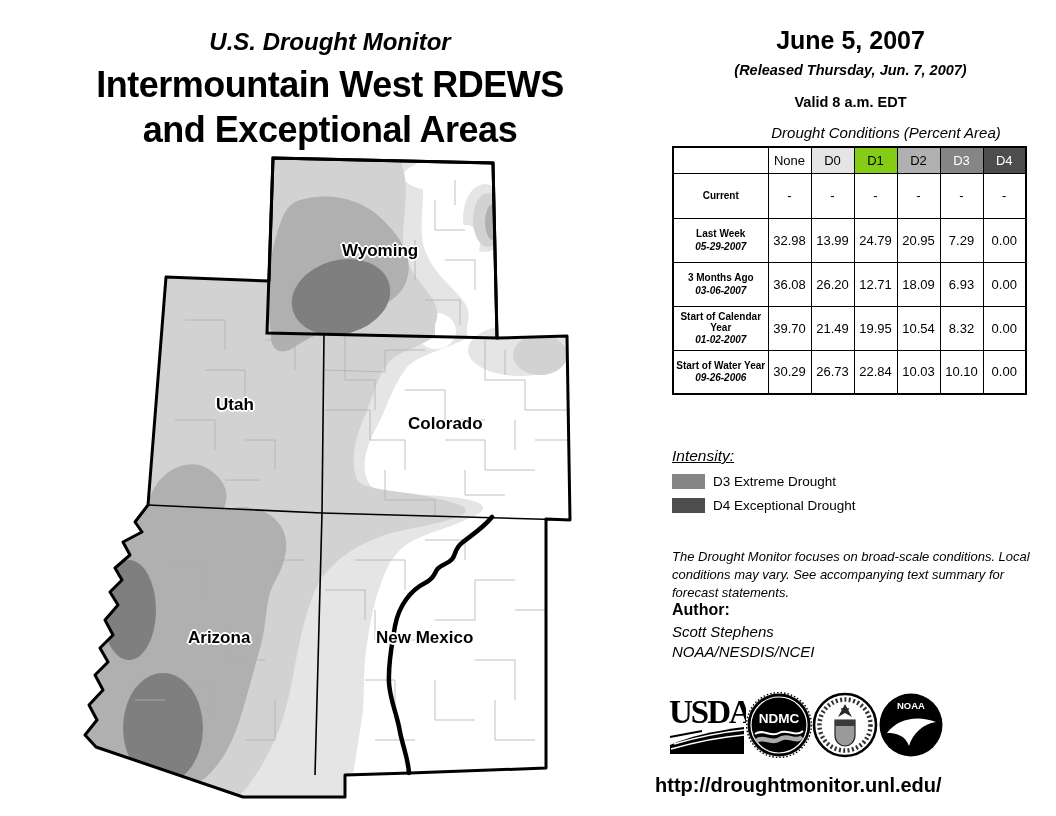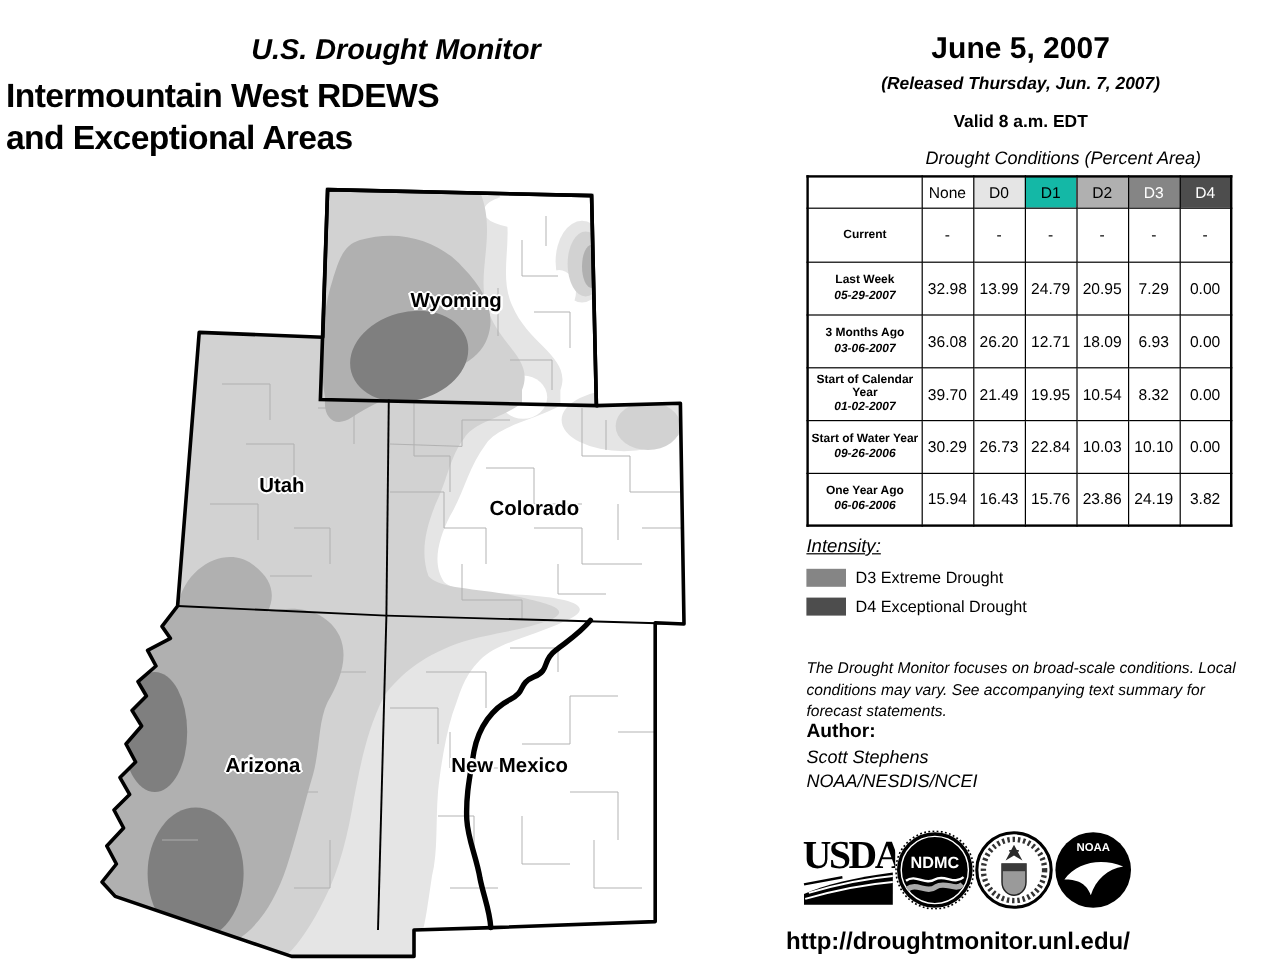--- a/index.html
+++ b/index.html
@@ -2,22 +2,22 @@
 <html><head>
 <meta charset="utf-8">
 <style>
   html,body{margin:0;padding:0;background:#fff;}
   .page{position:relative;width:1056px;height:816px;background:#fff;overflow:hidden;
         font-family:"Liberation Sans",sans-serif;color:#000;}
 
   
   .kicker{position:absolute;left:15px;top:28px;width:630px;text-align:center;
           font-size:24px;font-weight:bold;font-style:italic;}
-  .main-title{position:absolute;left:5px;top:62px;width:650px;
-          font-size:28px;font-weight:bold;line-height:1.25;letter-spacing:-0.5px;}
+  .main-title{position:absolute;left:5px;top:62px;width:650px;text-align:center;
+          font-size:36px;font-weight:bold;line-height:1.25;letter-spacing:-0.5px;}
 
   
   .date-block{position:absolute;left:653px;top:26px;width:395px;text-align:center;}
   .date-main{font-size:25px;font-weight:bold;}
   .date-released{font-size:14.5px;font-weight:bold;font-style:italic;margin-top:7px;}
   .date-valid{font-size:14.5px;font-weight:bold;margin-top:16px;}
 
   
   .map-wrap{position:absolute;left:15px;top:140px;width:640px;height:660px;}
   .map-label{position:absolute;font-weight:bold;font-size:17px;white-space:nowrap;
@@ -34,21 +34,21 @@
   table.dm thead tr{height:26px;}
   table.dm tbody tr{height:44px;}
   table.dm tbody tr.first{height:45px;}
   .corner{border:none !important;background:#fff;}
   .col-label{width:95px;}
   .col-val{width:43px;}
   .row-label{font-weight:bold;font-size:10px;line-height:1.12;}
   .row-date{font-weight:bold;font-style:italic;font-size:10px;margin-top:1px;}
   .th-none{background:#ffffff;font-weight:normal;}
   .th-d0{background:#e5e5e5;font-weight:normal;}
-  .th-d1{background:#14b8a6;font-weight:normal;}
+  .th-d1{background:#84cc16;font-weight:normal;}
   .th-d2{background:#b0b0b0;font-weight:normal;}
   .th-d3{background:#858585;color:#fff;font-weight:normal;}
   .th-d4{background:#4d4d4d;color:#fff;font-weight:normal;margin-left:16px;}
 
   
   .legend{position:absolute;left:672px;top:447px;width:382px;}
   .legend-title{font-size:15.5px;font-style:italic;text-decoration:underline;margin-bottom:9px;}
   .legend-cols{display:flex;}
   .legend-col{display:flex;flex-direction:column;}
   .legend-col.c1{width:173px;}
@@ -285,32 +285,20 @@
           <div class="row-label">Start of Water Year</div>
           <div class="row-date">09-26-2006</div>
         </td>
         <td>30.29</td>
         <td>26.73</td>
         <td>22.84</td>
         <td>10.03</td>
         <td>10.10</td>
         <td>0.00</td>
       </tr>
-      <tr>
-        <td>
-          <div class="row-label">One Year Ago</div>
-          <div class="row-date">06-06-2006</div>
-        </td>
-        <td>15.94</td>
-        <td>16.43</td>
-        <td>15.76</td>
-        <td>23.86</td>
-        <td>24.19</td>
-        <td>3.82</td>
-      </tr>
     </tbody>
   </table>
 
   <div class="legend">
     <div class="legend-title">Intensity:</div>
     <div class="legend-cols">
       <div class="legend-col">
         <div class="legend-item">
           <span class="swatch sw-d3"></span>
           <span>D3 Extreme Drought</span>

